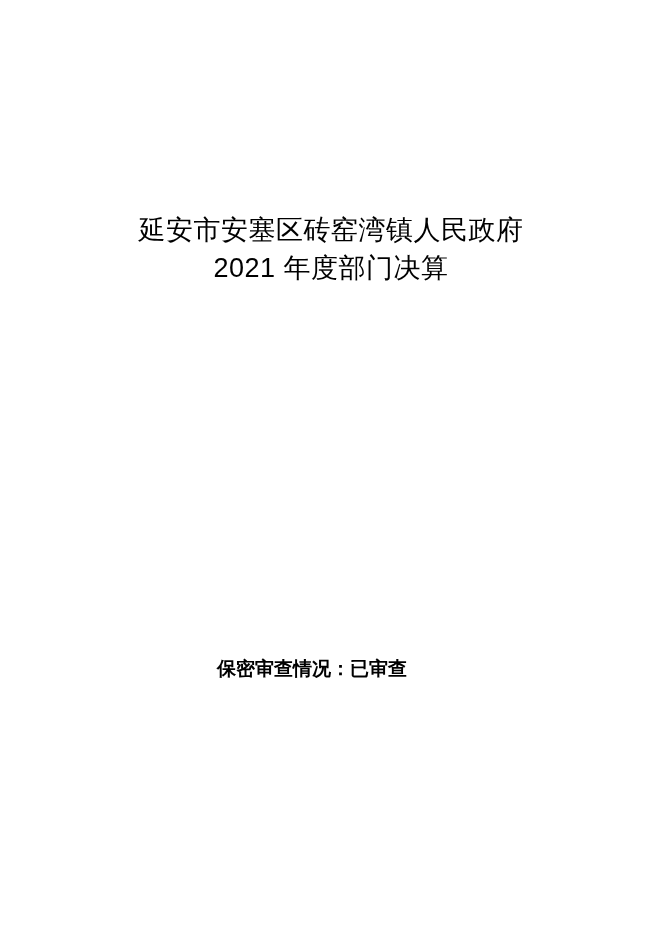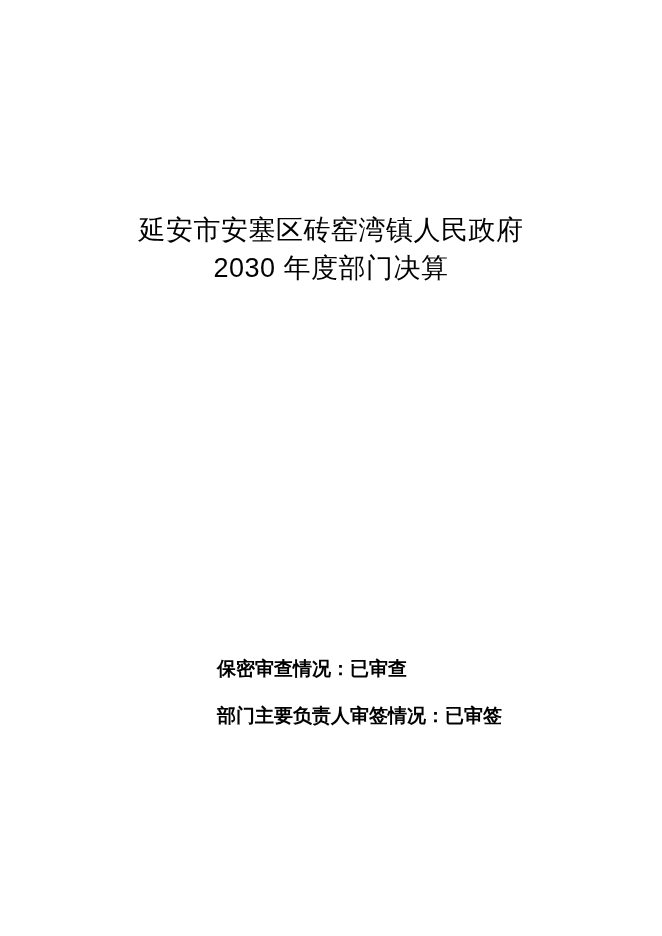--- a/index.html
+++ b/index.html
@@ -50,19 +50,18 @@
   .statement.signoff {
     top: 703px;
   }
 </style>
 </head>
 <body>
 
 <div class="page">
   <h1 class="doc-title">
     <span class="title-line">延安市安塞区砖窑湾镇人民政府</span>
-    <span class="title-line">2030 年度部门决算</span>
+    <span class="title-line">2021 年度部门决算</span>
   </h1>
 
   <p class="statement security">保密审查情况：已审查</p>
 
-  <p class="statement signoff">部门主要负责人审签情况：已审签</p>
 </div>
 
 </body></html>

